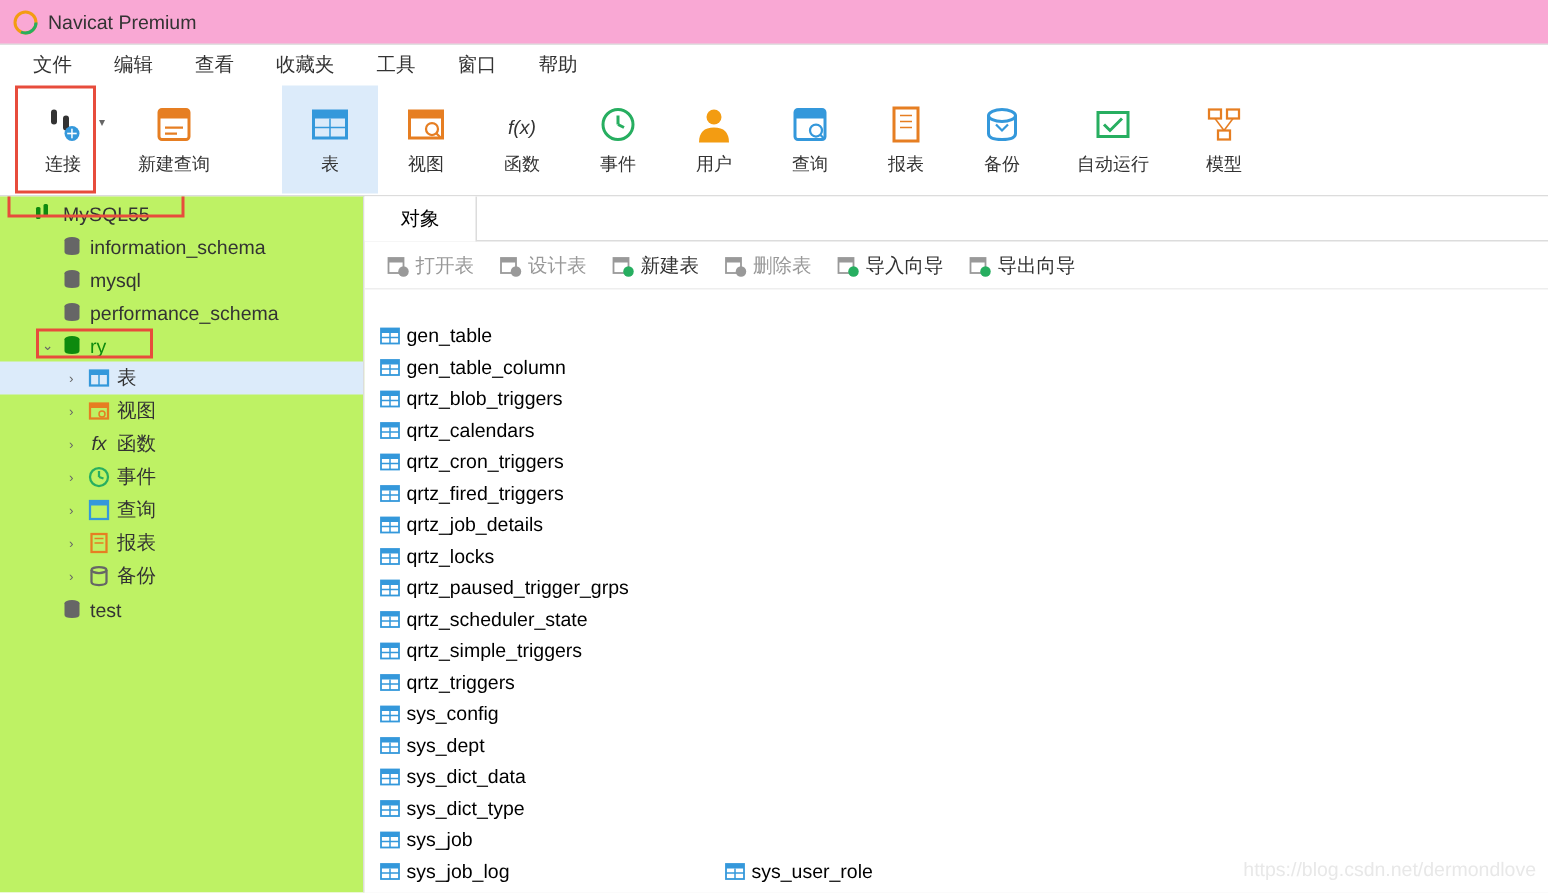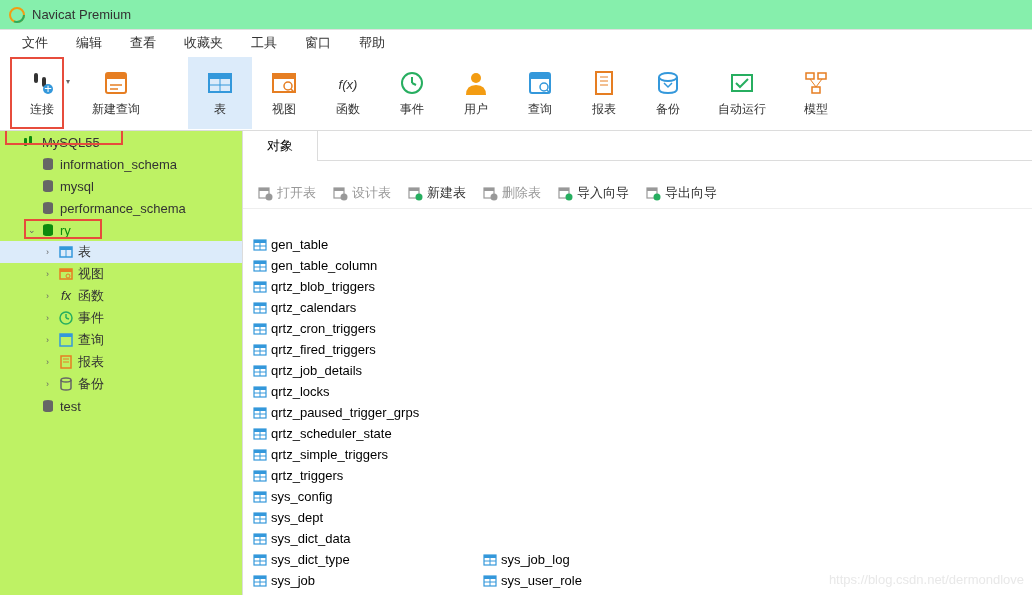--- a/index.html
+++ b/index.html
@@ -1,18 +1,18 @@
 <!DOCTYPE html>
 <html><head>
   <meta charset="utf-8">
   <style>
     * { margin: 0; padding: 0; box-sizing: border-box; font-family: "Microsoft YaHei", Arial, sans-serif; font-size: 13px; }
     body { width: 1032px; height: 595px; background: #f5f5f5; overflow: hidden; position: relative; }
     
-    .titlebar { height: 30px; background: #86efac; display: flex; align-items: center; padding-left: 8px; border-bottom: 1px solid #e0e0e0; }
+    .titlebar { height: 30px; background: #f9a8d4; display: flex; align-items: center; padding-left: 8px; border-bottom: 1px solid #e0e0e0; }
     .titlebar-icon { width: 18px; height: 18px; margin-right: 6px; }
     .titlebar-text { color: #333; font-size: 13px; }
     
     .menubar { height: 26px; display: flex; align-items: center; padding: 0 8px; background: #fff; }
     .menu-item { padding: 0 14px; height: 26px; line-height: 26px; color: #333; cursor: pointer; }
     
     .toolbar { height: 75px; background: #fff; display: flex; align-items: center; padding: 0 10px; border-bottom: 1px solid #dcdcdc; }
     .toolbar-item { display: flex; flex-direction: column; align-items: center; justify-content: center; padding: 6px 18px; height: 72px; cursor: pointer; position: relative; }
     .toolbar-item.highlighted { background: #dcebfa; }
     .toolbar-item.red-box::after { content: ""; position: absolute; top: 0; left: 0; right: 10px; bottom: 0; border: 2px solid #e74c3c; pointer-events: none; }
@@ -25,21 +25,21 @@
     .sidebar { width: 243px; background: #bef264; border-right: 1px solid #dcdcdc; overflow-y: auto; }
     .tree-node { display: flex; align-items: center; padding: 2px 0 2px 10px; cursor: pointer; height: 22px; position: relative; }
     .tree-node.selected { background: #dcebfa; }
     .tree-node.level-1 { padding-left: 28px; }
     .tree-node.level-2 { padding-left: 46px; }
     .tree-expand { width: 10px; margin-right: 2px; color: #666; font-size: 9px; display: inline-block; }
     .tree-icon { width: 16px; height: 16px; margin-right: 4px; display: inline-flex; align-items: center; justify-content: center; }
     .tree-label { color: #333; }
     .tree-label.green { color: #0e8a0e; }
     
-    .content-area { flex: 1; background: #fff; display: flex; flex-direction: column; gap: 16px; }
+    .content-area { flex: 1; background: #fff; display: flex; flex-direction: column; }
     .tab-row { height: 30px; display: flex; align-items: center; border-bottom: 1px solid #dcdcdc; }
     .tab-item { padding: 0 24px; height: 30px; line-height: 30px; background: #fff; border-right: 1px solid #dcdcdc; cursor: pointer; }
     
     .action-bar { height: 32px; display: flex; align-items: center; padding: 0 6px; border-bottom: 1px solid #eee; }
     .action-btn { display: flex; align-items: center; padding: 0 8px; height: 26px; cursor: pointer; color: #999; }
     .action-btn.enabled { color: #333; }
     .action-icon { width: 16px; height: 16px; margin-right: 4px; }
     
     .table-list { flex: 1; padding: 4px 6px; display: flex; flex-direction: column; flex-wrap: wrap; align-content: flex-start; overflow: hidden; justify-content: flex-end; }
     .table-item { display: flex; align-items: center; padding: 1px 4px; cursor: pointer; height: 21px; width: 230px; }

